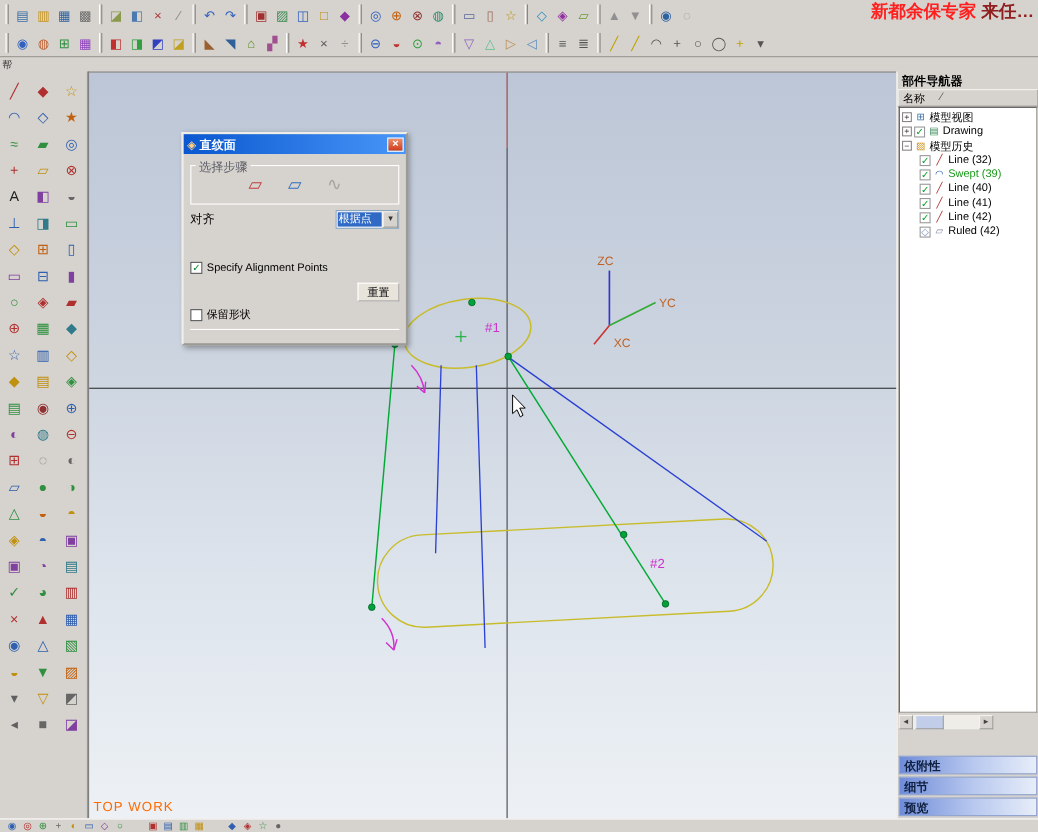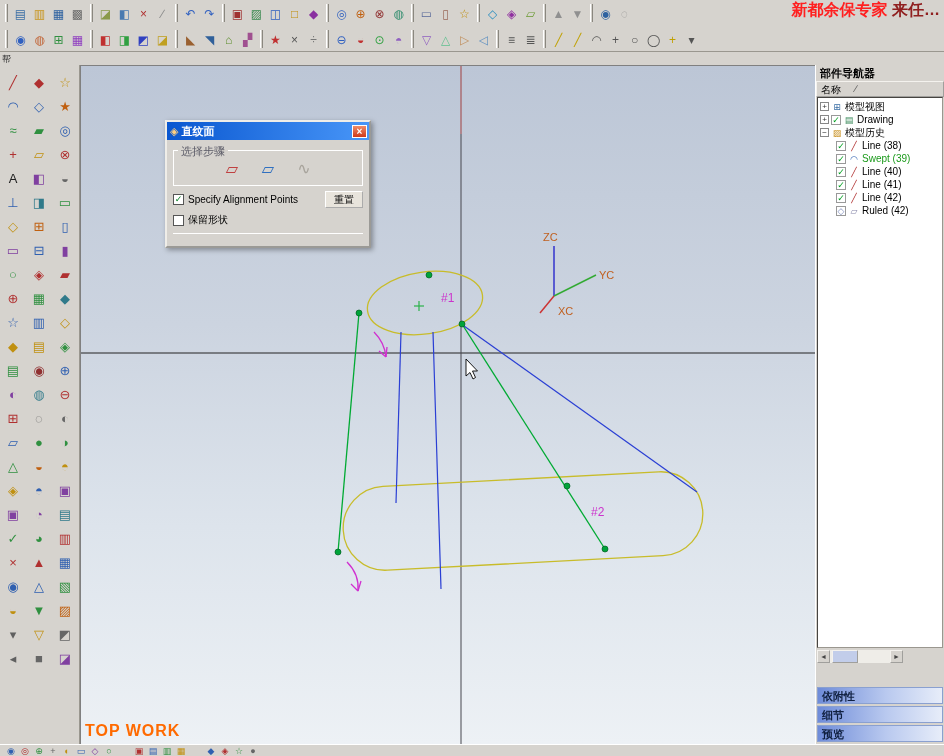--- a/index.html
+++ b/index.html
@@ -15,21 +15,21 @@
   #ad-text { position:absolute; top:0; right:4px; font-size:16px; font-weight:bold; z-index:50; white-space:nowrap; }
   #dock-strip { position:absolute; top:53px; left:0; width:944px; height:12px; background:#d6d3ce; font-size:9px; color:#333; padding-left:2px; line-height:12px; }
 
   
   #left-toolbar { position:absolute; top:65px; left:0; width:80px; height:679px; background:#d6d3ce; display:grid; grid-template-columns:repeat(3,26px); grid-template-rows:repeat(25,24px); grid-auto-flow:column; justify-items:center; align-items:center; padding-top:4px; border-right:1px solid #9a978f; }
   #left-toolbar .ticon { font-size:13px; }
 
   
   #viewport { position:absolute; left:80px; top:65px; width:735px; height:679px; background:linear-gradient(180deg,#bcc6d6 0%,#ccd4e0 38%,#dde4ec 68%,#edf1f5 100%); border-top:1px solid #808080; border-left:1px solid #808080; }
   #viewport svg { position:absolute; left:0; top:0; }
-  #status-topwork { position:absolute; left:4px; bottom:4px; color:#ff6a00; font-weight:bold; font-size:16px; letter-spacing:1px; }
+  #status-topwork { position:absolute; left:4px; bottom:4px; color:#ff6a00; font-weight:normal; font-size:12px; letter-spacing:1px; }
   svg text { font-family:"Liberation Sans","DejaVu Sans",sans-serif; }
 
   
   #dialog { position:absolute; left:165px; top:120px; width:206px; background:#d6d3ce; border:2px outset #efede8; box-shadow:2px 2px 5px rgba(0,0,0,.35); z-index:100; }
   .dlg-title { height:18px; background:linear-gradient(90deg,#0a57d0,#4896f8); display:flex; align-items:center; padding:0 2px 0 3px; }
   .dlg-ico { color:#ffd080; font-size:11px; margin-right:3px; }
   .dlg-title-text { color:#fff; font-weight:bold; font-size:11px; flex:1; }
   .dlg-close { width:15px; height:13px; background:linear-gradient(180deg,#ef8c68,#cf3a1a); border:1px solid #fff; color:#fff; font-size:10px; line-height:11px; text-align:center; font-weight:bold; cursor:default; }
   .dlg-body { padding:4px 4px 6px 4px; }
   .group { border:1px groove #fff; margin:6px 2px 4px 2px; padding:8px 4px 6px 4px; position:relative; }
@@ -38,21 +38,21 @@
   .step { width:26px; height:20px; text-align:center; font-size:16px; line-height:20px; cursor:default; }
   .step.disabled { color:#a8a49c !important; }
   .dlg-row { display:flex; align-items:center; margin:5px 2px; }
   .dlg-row .lbl { font-size:11px; color:#000; }
   .spacer { flex:1; }
   .combo { display:flex; align-items:center; border:1px solid #7f9db9; background:#fff; height:17px; width:58px; }
   .combo-val { flex:1; background:#316ac5; color:#fff; font-size:10px; padding:0 1px; height:13px; line-height:13px; margin:1px; overflow:hidden; white-space:nowrap; }
   .combo-btn { width:14px; height:15px; background:#d6d3ce; border:1px outset #efede8; font-size:7px; line-height:13px; text-align:center; color:#333; }
   .cb { width:11px; height:11px; border:1px solid #555; background:#fff; font-size:9px; line-height:9px; text-align:center; color:#008020; font-weight:bold; margin-right:4px; cursor:default; }
   .cb-lbl { font-size:10px; }
-  .btn { background:#e8e4dc; border:1px outset #fff; font-size:11px; height:20px; min-width:46px; font-family:Liberation Serif, serif; cursor:default; }
+  .btn { background:#e8e4dc; border:1px outset #fff; font-size:11px; height:20px; min-width:46px; font-family:Liberation Serif, serif; cursor:default;margin-top:44px; }
   .btn.sm { height:17px; min-width:38px; font-size:10px; }
   .btn.default { outline:1px solid #000; }
   .tol { width:64px; height:17px; border:1px solid #7f9db9; font-size:10px; text-align:right; padding-right:2px; font-family:inherit; }
   .dlg-sep { border-top:1px groove #fff; margin:6px 2px; }
   .dlg-buttons { display:flex; justify-content:flex-end; gap:6px; padding-right:18px; margin-top:4px; }
 
   
   #navigator { position:absolute; left:815px; top:65px; width:129px; height:679px; background:#d6d3ce; border-left:1px solid #fff; display:flex; flex-direction:column; }
   .nav-title { height:16px; font-size:11px; font-weight:bold; padding:1px 4px; color:#000; }
   .nav-colheader { height:16px; background:#d6d3ce; border:1px outset #f4f2ee; font-size:10px; padding:1px 4px; display:flex; }
@@ -317,20 +317,28 @@
   <div class="dlg-body">
     <div class="group">
       <span class="group-label">选择步骤</span>
       <div class="steps">
         <span class="step" style="color:#c04040;">▱</span>
         <span class="step" style="color:#3070c0;">▱</span>
         <span class="step disabled">∿</span>
       </div>
     </div>
     <div class="dlg-row">
+      <span class="lbl">对齐</span>
+      <span class="spacer"></span>
+      <span class="combo">
+        <span class="combo-val">根据点</span>
+        <span class="combo-btn">▼</span>
+      </span>
+    </div>
+    <div class="dlg-row">
       <span class="cb">✓</span>
       <span class="cb-lbl">Specify Alignment Points</span>
       <span class="spacer"></span>
       <button class="btn sm">重置</button>
     </div>
     <div class="dlg-row">
       <span class="cb"></span>
       <span class="cb-lbl">保留形状</span>
     </div>
     <div class="dlg-sep"></div>
@@ -356,21 +364,21 @@
       <span class="tlabel">Drawing</span>
     </div>
     <div class="trow">
       <span class="texp">−</span>
       <span class="tico ic-folder">▨</span>
       <span class="tlabel">模型历史</span>
     </div>
     <div class="trow child">
       <span class="chk">✓</span>
       <span class="tico ic-line">╱</span>
-      <span class="tlabel">Line (38)</span>
+      <span class="tlabel">Line (32)</span>
     </div>
     <div class="trow child">
       <span class="chk">✓</span>
       <span class="tico ic-swept">◠</span>
       <span class="tlabel green">Swept (39)</span>
     </div>
     <div class="trow child">
       <span class="chk">✓</span>
       <span class="tico ic-line">╱</span>
       <span class="tlabel">Line (40)</span>

